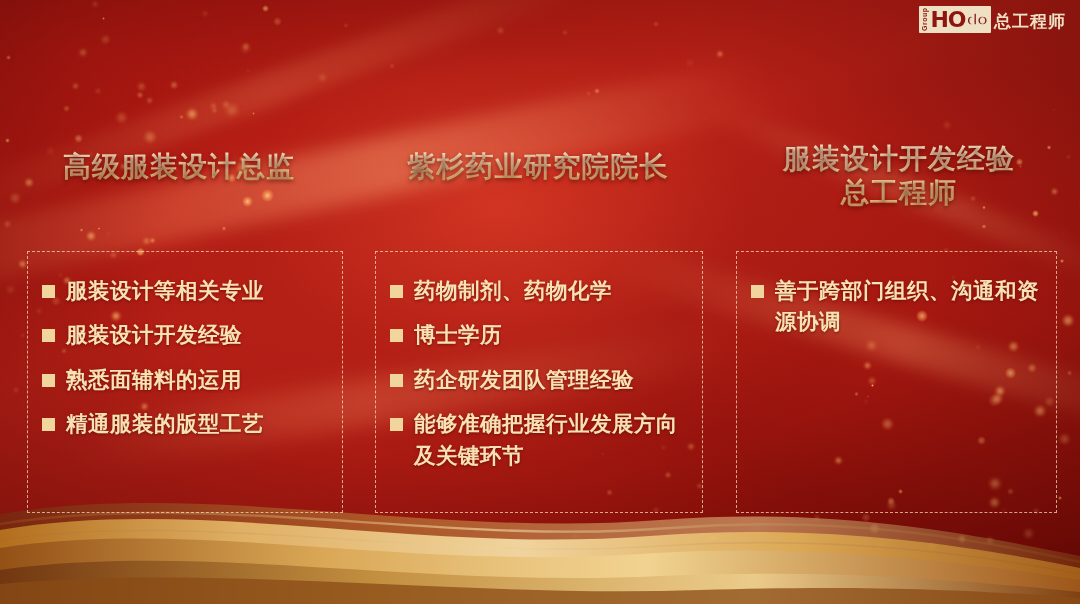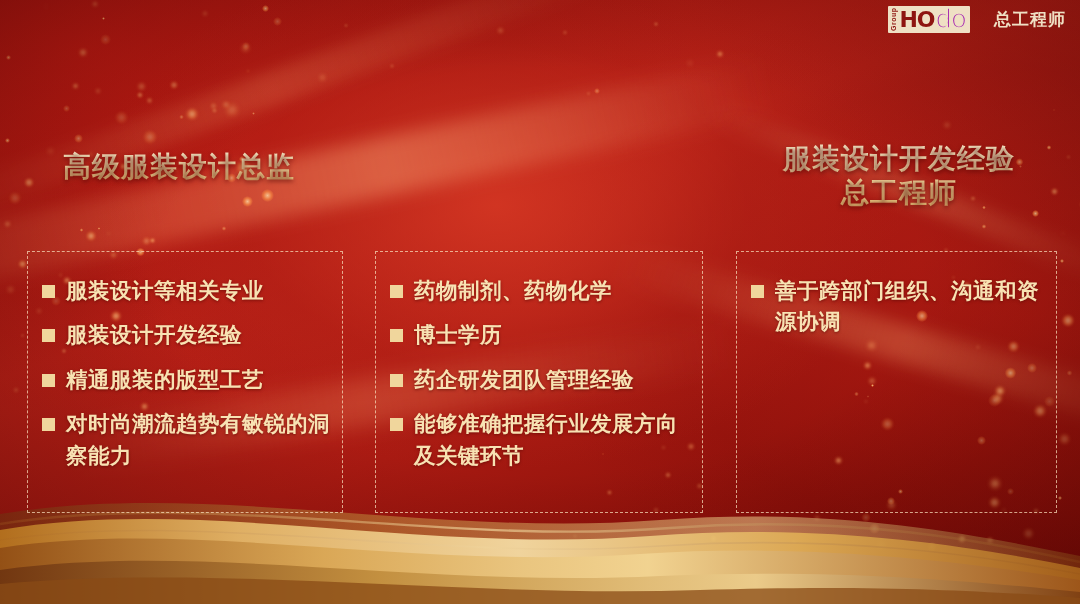--- a/index.html
+++ b/index.html
@@ -59,21 +59,21 @@
     background: radial-gradient(ellipse 84% 80% at 50% 45%, rgba(0,0,0,0) 42%, rgba(70,4,2,0.42) 82%, rgba(50,2,1,0.62) 100%);
     pointer-events: none;
   }
 
   
   .bokeh { position: absolute; border-radius: 50%; pointer-events: none; }
 
   
   .logo-bar {
     position: absolute; top: 6px; right: 14px;
-    display: flex; align-items: center; gap: 24px;
+    display: flex; align-items: flex-end; gap: 3px;
     z-index: 40;
   }
   .logo-mark {
     display: flex; align-items: stretch;
     height: 27px;
     background: #efe0c4;
     padding: 0 4px 0 0;
     border-radius: 1px;
   }
   .logo-group {
@@ -85,23 +85,23 @@
     font-weight: bold;
     display: flex; align-items: center; justify-content: center;
     padding: 0 2px;
   }
   .logo-ho {
     font-size: 22px; font-weight: bold; color: #8e1410;
     line-height: 27px; letter-spacing: -1px;
     font-family: "DejaVu Sans", sans-serif;
   }
   .logo-do {
-    font-size: 26px; font-weight: normal; line-height: 27px;
+    font-size: 16px; font-weight: bold; line-height: 27px;
     letter-spacing: -1px;
-    color: #a21caf;
+    color: #7f1d1d;
     -webkit-text-stroke: 1.4px #efe0c4;
     font-family: "DejaVu Sans", sans-serif;
     margin-left: 1px;
   }
   .logo-cn {
     font-size: 17px; font-weight: bold; color: #efe0c4;
     letter-spacing: 1px;
   }
 
   
@@ -362,31 +362,32 @@
           <li class="req-item">
             <span class="bullet"></span>
             <span class="req-text">服装设计等相关专业</span>
           </li>
           <li class="req-item">
             <span class="bullet"></span>
             <span class="req-text">服装设计开发经验</span>
           </li>
           <li class="req-item">
             <span class="bullet"></span>
+            <span class="req-text">熟悉面辅料的运用</span>
+          </li>
+          <li class="req-item">
+            <span class="bullet"></span>
             <span class="req-text">精通服装的版型工艺</span>
-          </li>
-          <li class="req-item">
-            <span class="bullet"></span>
-            <span class="req-text"> 对时尚潮流趋势有敏锐的洞察能力</span>
           </li>
         </ul>
       </div>
     </div>
 
     <div class="col c2">
+      <div class="col-title">紫杉药业研究院院长</div>
       <div class="req-box">
         <ul class="req-list">
           <li class="req-item">
             <span class="bullet"></span>
             <span class="req-text">药物制剂、药物化学</span>
           </li>
           <li class="req-item">
             <span class="bullet"></span>
             <span class="req-text">博士学历</span>
           </li>

